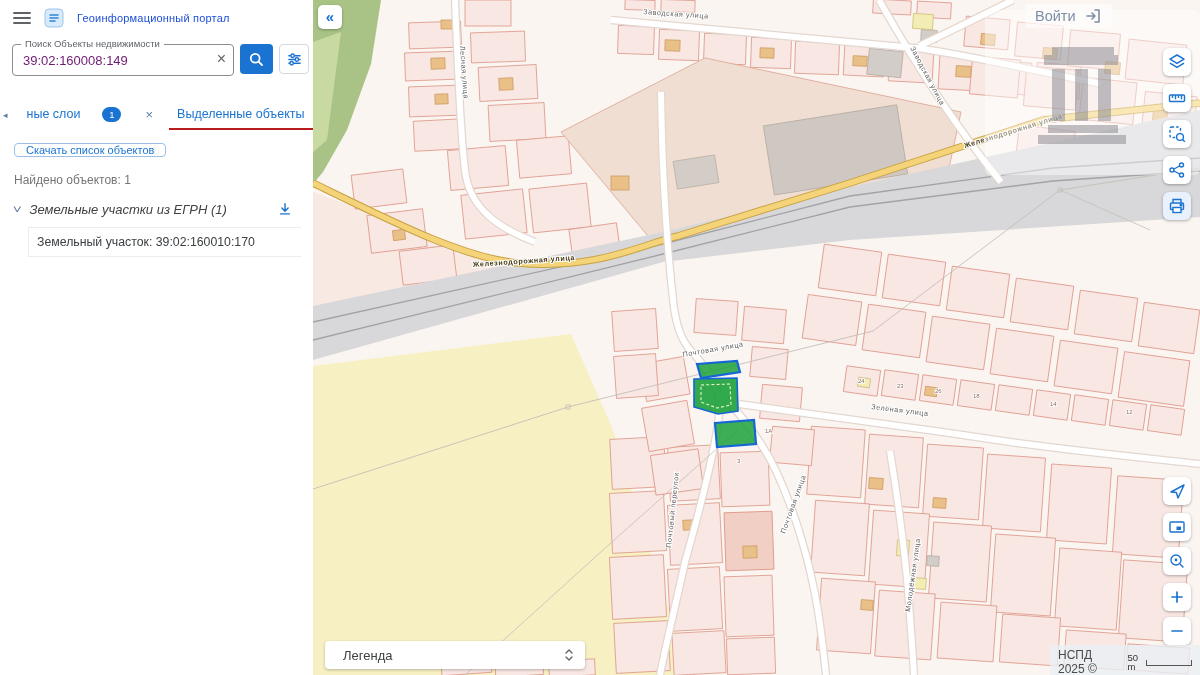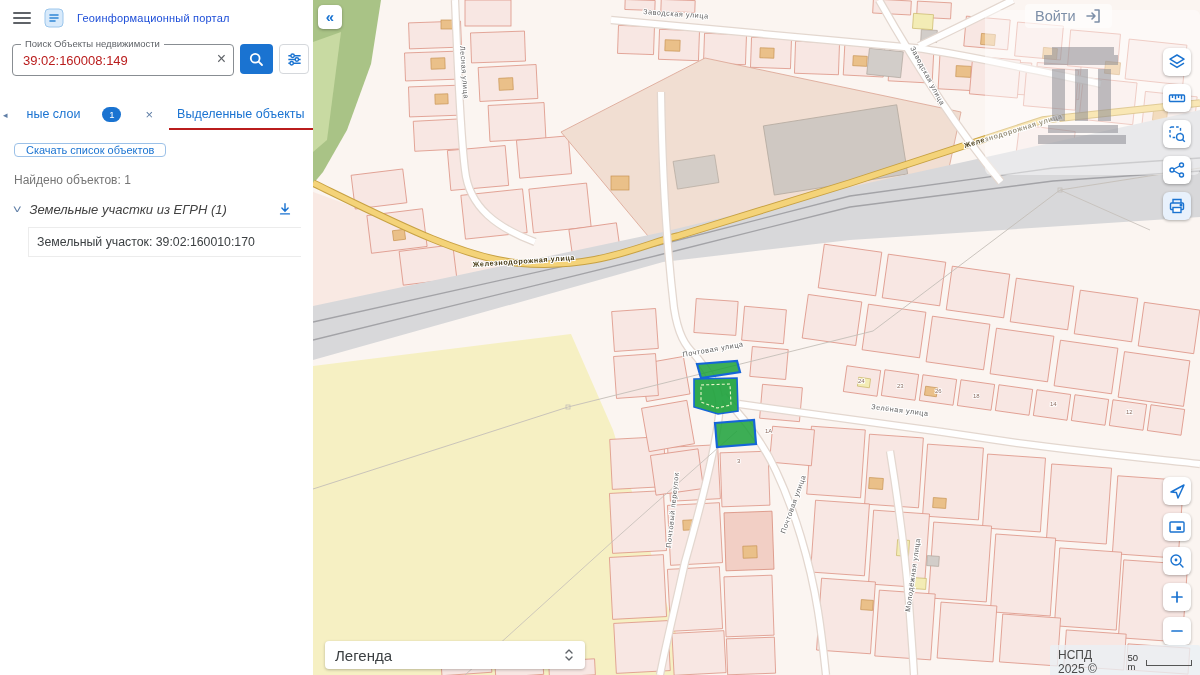--- a/index.html
+++ b/index.html
@@ -8,21 +8,21 @@
   
   .sidebar{position:absolute;left:0;top:0;width:313px;height:675px;background:#fff;z-index:10;}
   .sb-header{display:flex;align-items:center;height:36px;padding-left:13px;gap:13px;}
   .hamburger{width:18px;display:flex;flex-direction:column;gap:3px;cursor:pointer;}
   .hamburger span{display:block;height:2px;background:#5f6368;border-radius:1px;}
   .app-title{font-size:11px;font-weight:normal;color:#1d4ed8;letter-spacing:.2px;}
   .search-row{display:flex;align-items:flex-start;padding:8px 0 16px 12px;gap:6px;}
   .search-box{position:relative;width:220px;height:30px;border:1px solid #888d92;border-radius:4px;background:#fff;}
   .search-label{position:absolute;top:-7px;left:8px;background:#fff;padding:0 4px;font-size:9.5px;color:#5f6368;white-space:nowrap;}
   .search-input{position:absolute;inset:0;border:none;outline:none;background:transparent;
-                font-size:13px;color:#b91c1c;padding:0 28px 0 10px;font-family:"Liberation Sans",sans-serif;}
+                font-size:13px;color:#701a75;padding:0 28px 0 10px;font-family:"Liberation Sans",sans-serif;}
   .clear-x{position:absolute;right:7px;top:50%;transform:translateY(-54%);font-size:16px;color:#5f6368;cursor:pointer;line-height:1;}
   .search-btn{width:33px;height:30px;border:none;border-radius:4px;background:#1a73d1;display:flex;align-items:center;justify-content:center;cursor:pointer;}
   .filter-btn{width:30px;height:30px;border:1px solid #d5d8dc;border-radius:4px;background:#fff;display:flex;align-items:center;justify-content:center;cursor:pointer;}
   .tabs{display:flex;align-items:center;height:30px;margin-top:8px;position:relative;overflow:hidden;}
   .tab-scroll{color:#5f7ea6;font-size:9px;padding:0 3px;cursor:pointer;flex:0 0 auto;}
   .tab{display:flex;gap:22px;color:#1a73d1;font-size:12.5px;white-space:nowrap;
        padding:6px 8px 8px 8px;cursor:pointer;flex:0 0 auto;margin-left:8px;}
   .tab.active{border-bottom:2px solid #b91c1c;padding-bottom:6px;}
   .badge{min-width:15px;height:15px;border-radius:8px;background:#1a73d1;color:#fff;font-size:9.5px;
          display:flex;align-items:center;justify-content:center;padding:0 2px;}
@@ -44,21 +44,21 @@
   .sq-btn{width:28px;height:28px;background:#fff;border:none;border-radius:6px;box-shadow:0 1px 3px rgba(0,0,0,.3);
           display:flex;align-items:center;justify-content:center;cursor:pointer;padding:0;}
   .sq-btn.lite{background:#e8f1fc;}
   .collapse-btn{width:24px;height:24px;background:#fff;border:none;border-radius:5px;box-shadow:0 1px 3px rgba(0,0,0,.3);
                 color:#1a73d1;font-size:15px;font-weight:bold;cursor:pointer;display:flex;align-items:center;justify-content:center;padding-bottom:2px;}
   .login-chip{display:flex;align-items:center;gap:8px;color:#7d8fa8;font-size:14.5px;cursor:pointer;
               background:rgba(255,255,255,.55);padding:3px 10px;border-radius:4px;}
   .wm-panel{background:rgba(255,255,255,.45);border-radius:6px;}
   .legend-bar{display:flex;align-items:center;justify-content:space-between;width:260px;height:28px;background:#fff;
               border-radius:4px;box-shadow:0 1px 3px rgba(0,0,0,.25);padding:0 10px;box-sizing:border-box;cursor:pointer;}
-  .legend-label{font-size:15px;color:#3c4043;}
+  .legend-label{font-size:13px;color:#3c4043;margin-left:8px;}
   .attr-strip{display:flex;align-items:center;gap:14px;background:rgba(233,239,245,.78);padding:3px 8px;border-radius:2px;}
   .attr-text{font-size:12px;color:#4a4a4a;}
   .scale{display:flex;flex-direction:row;align-items:center;}
   .scale-label{font-size:9.5px;color:#333;line-height:1;}
   .scale-bar{width:52px;height:5px;border:1px solid #555;border-top:none;margin-top:1px;}
 </style>
 </head>
 <body>
 
 <div class="sidebar">

